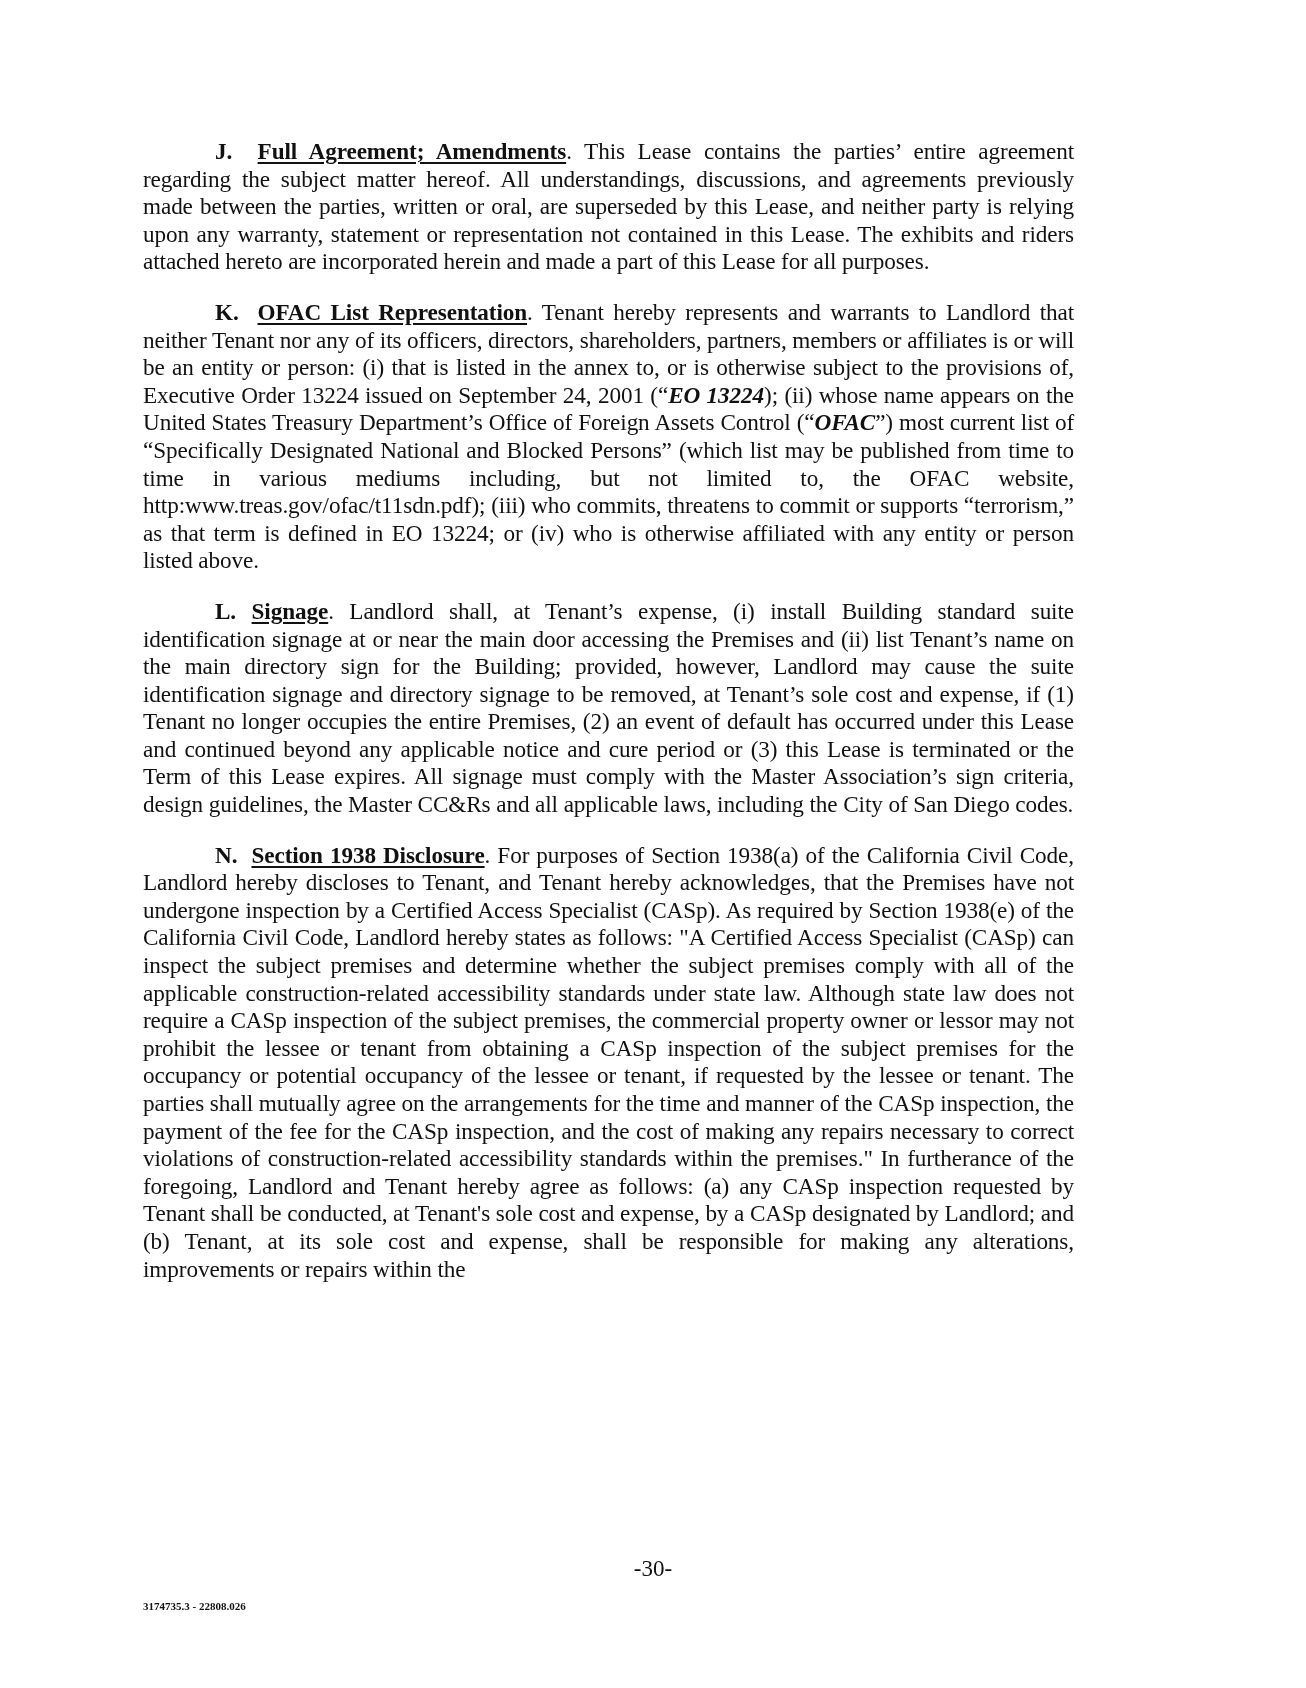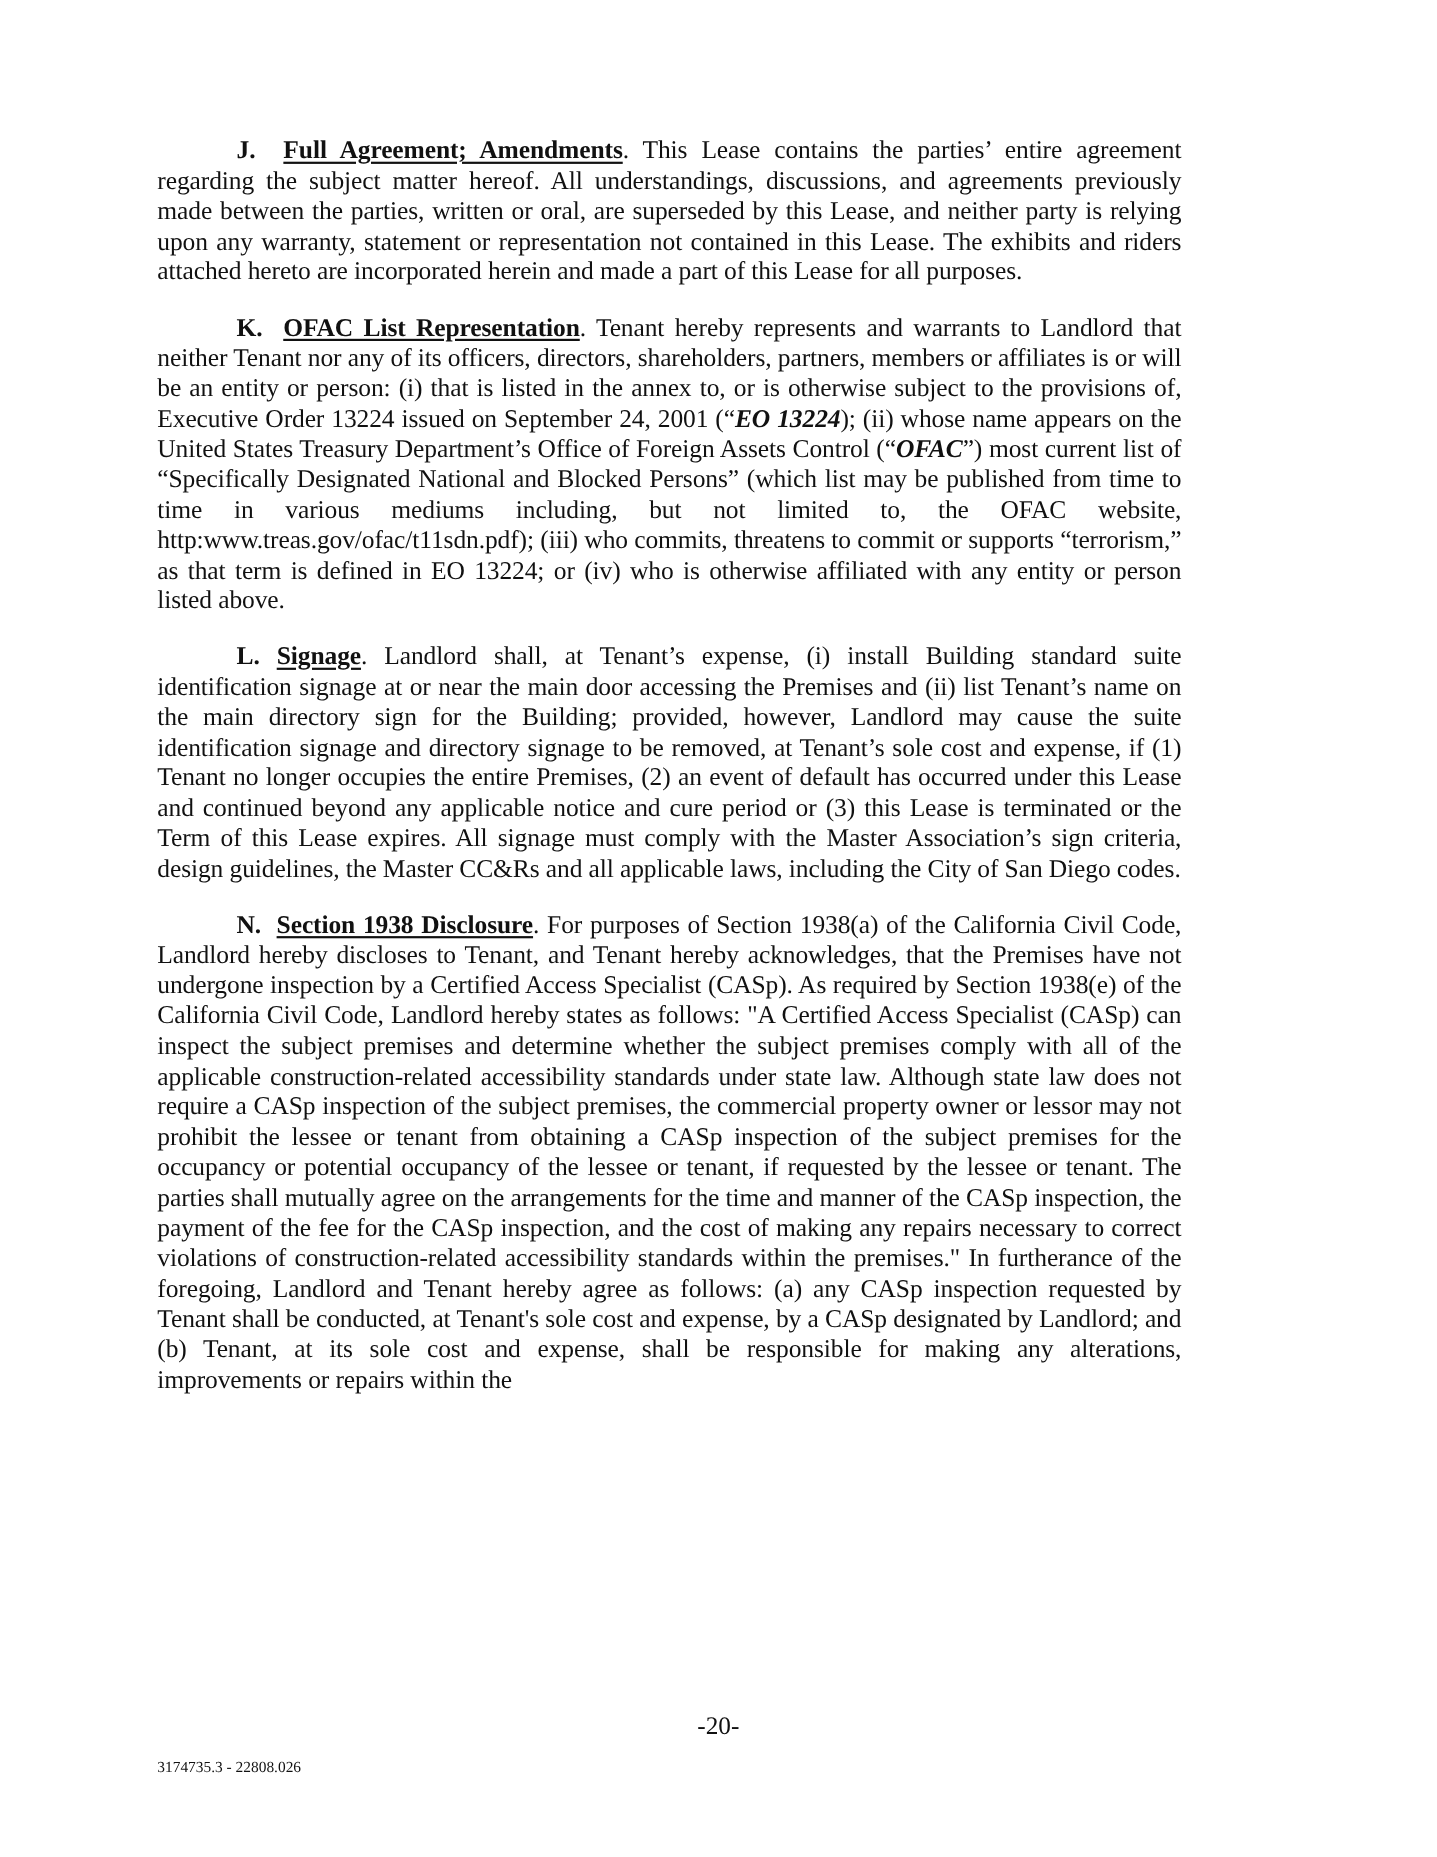--- a/index.html
+++ b/index.html
@@ -11,21 +11,21 @@
       width: 1306px;
       height: 1688px;
       position: relative;
       overflow: hidden;
       color: #111111;
       font-family: "Liberation Serif", "DejaVu Serif", serif;
     }
     .page {
       position: absolute;
       left: 143px;
-      top: 124px;
+      top: 138px;
       width: 931px;
     }
     .para {
       font-size: 23.2px;
       line-height: 27.6px;
       text-align: justify;
       margin: 0 0 23px 0;
       letter-spacing: -0.1px;
     }
     .para .lead {
@@ -50,21 +50,22 @@
       top: 1556px;
       left: 0;
       width: 1306px;
       text-align: center;
       font-size: 23px;
     }
     .doc-id {
       position: absolute;
       left: 143px;
       top: 1600px;
-      font-size: 14px;
+      font-size: 11px;
+      font-weight: bold;
     }
   </style>
 </head>
 <body>
 
 <div class="page">
 
   <p class="para">
     <span class="lead"></span><span class="letter">J.</span>&nbsp;&nbsp;<span class="heading">Full Agreement; Amendments</span><span>.  This Lease contains the parties’ entire agreement regarding the subject matter hereof.  All understandings, discussions, and agreements previously made between the parties, written or oral, are superseded by this Lease, and neither party is relying upon any warranty, statement or representation not contained in this Lease.  The exhibits and riders attached hereto are incorporated herein and made a part of this Lease for all purposes.</span>
   </p>
@@ -77,14 +78,14 @@
     <span class="lead"></span><span class="letter">L.</span>&nbsp;<span class="heading">Signage</span><span>.  Landlord shall, at Tenant’s expense, (i) install Building standard suite identification signage at or near the main door accessing the Premises and (ii) list Tenant’s name on the main directory sign for the Building; provided, however, Landlord may cause the suite identification signage and directory signage to be removed, at Tenant’s sole cost and expense, if (1) Tenant no longer occupies the entire Premises, (2) an event of default has occurred under this Lease and continued beyond any applicable notice and cure period or (3) this Lease is terminated or the Term of this Lease expires.  All signage must comply with the Master Association’s sign criteria, design guidelines, the Master CC&amp;Rs and all applicable laws, including the City of San Diego codes.</span>
   </p>
 
 
   <p class="para">
     <span class="lead"></span><span class="letter">N.</span>&nbsp;&nbsp;<span class="heading">Section 1938 Disclosure</span><span>.  For purposes of Section 1938(a) of the California Civil Code, Landlord hereby discloses to Tenant, and Tenant hereby acknowledges, that the Premises have not undergone inspection by a Certified Access Specialist (CASp).  As required by Section 1938(e) of the California Civil Code, Landlord hereby states as follows:  "A Certified Access Specialist (CASp) can inspect the subject premises and determine whether the subject premises comply with all of the applicable construction-related accessibility standards under state law. Although state law does not require a CASp inspection of the subject premises, the commercial property owner or lessor may not prohibit the lessee or tenant from obtaining a CASp inspection of the subject premises for the occupancy or potential occupancy of the lessee or tenant, if requested by the lessee or tenant.  The parties shall mutually agree on the arrangements for the time and manner of the CASp inspection, the payment of the fee for the CASp inspection, and the cost of making any repairs necessary to correct violations of construction-related accessibility standards within the premises."  In furtherance of the foregoing, Landlord and Tenant hereby agree as follows:  (a) any CASp inspection requested by Tenant shall be conducted, at Tenant's sole cost and expense, by a CASp designated by Landlord; and (b) Tenant, at its sole cost and expense, shall be responsible for making any alterations, improvements or repairs within the</span>
   </p>
 
 </div>
 
-<div class="page-number">-20-</div>
+<div class="page-number">-30-</div>
 <div class="doc-id">3174735.3 - 22808.026</div>
 
 </body></html>

